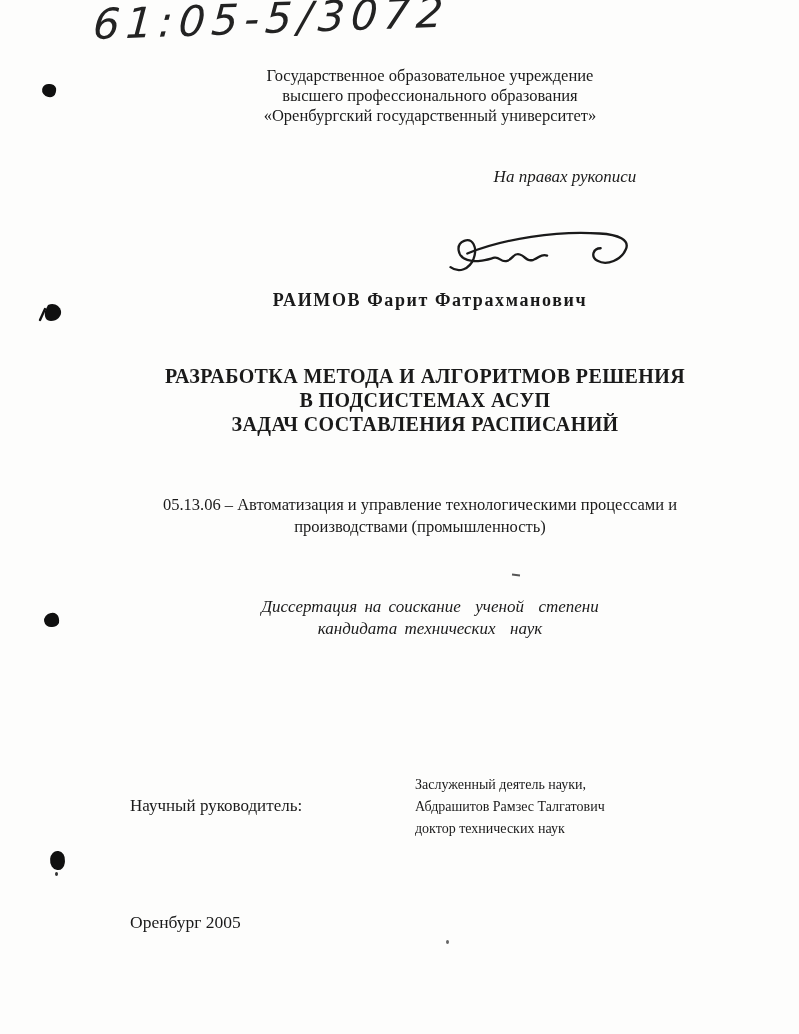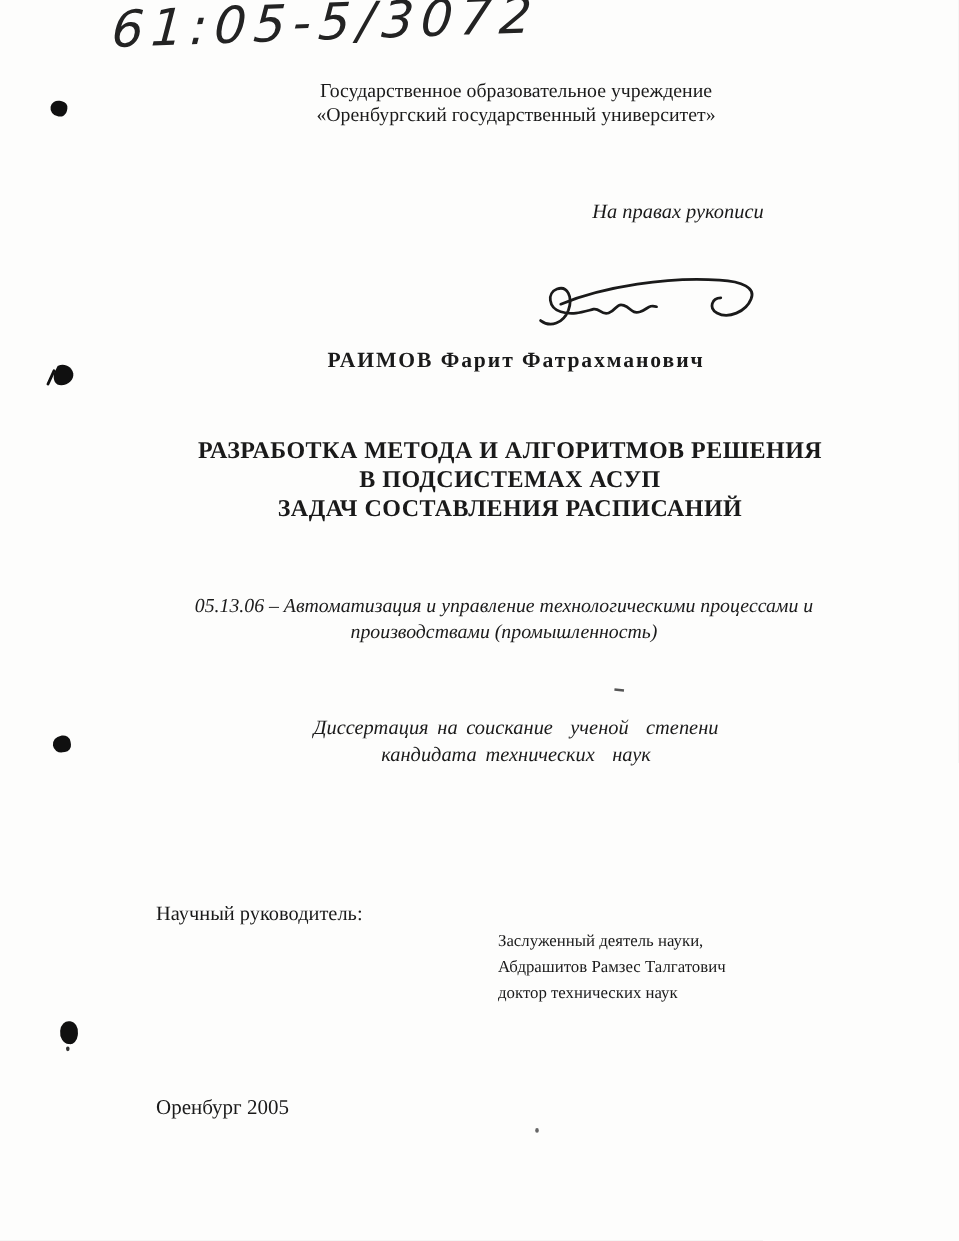--- a/index.html
+++ b/index.html
@@ -77,39 +77,38 @@
   }
 
   
   .specialty {
     position: absolute;
     left: 70px; top: 494px;
     width: 700px;
     text-align: center;
     font-size: 16.5px;
     line-height: 22px;
-    font-style: italic;
   }
 
   
   .degree {
     position: absolute;
     left: 130px; top: 596px;
     width: 600px;
     text-align: center;
     font-size: 17px;
     line-height: 22px;
     word-spacing: 3px;
     font-style: italic;
   }
 
   
   .sup-label {
     position: absolute;
-    left: 130px; top: 752px;
+    left: 130px; top: 796px;
     font-size: 17px;
   }
   .sup-details {
     position: absolute;
     left: 415px; top: 774px;
     width: 280px;
     font-size: 14px;
     line-height: 22px;
   }
 
@@ -142,20 +141,21 @@
 <body>
 
 <div class="page">
 
   <div class="handwritten">61:05-5/3072</div>
 
   <div class="blob blob1"></div>
 
   <div class="institution">
     <div class="line">Государственное образовательное учреждение</div>
+    <div class="line">высшего профессионального образования</div>
     <div class="line">«Оренбургский государственный университет»</div>
   </div>
 
   <div class="manuscript-note">На правах рукописи</div>
 
   <svg class="signature" width="210" height="60" viewBox="0 0 200 55">
     <g fill="none" stroke="#1a1a1a" stroke-width="2.2" stroke-linecap="round">
       <path d="M10 40 C18 46 28 42 32 32 C36 21 31 12 23 15 C15 18 16 30 26 33
                C36 36 44 33 52 31 C57 30 58 36 64 34 C70 32 70 26 76 28
                C82 30 82 35 89 33 C95 31 96 27 102 29"></path>

